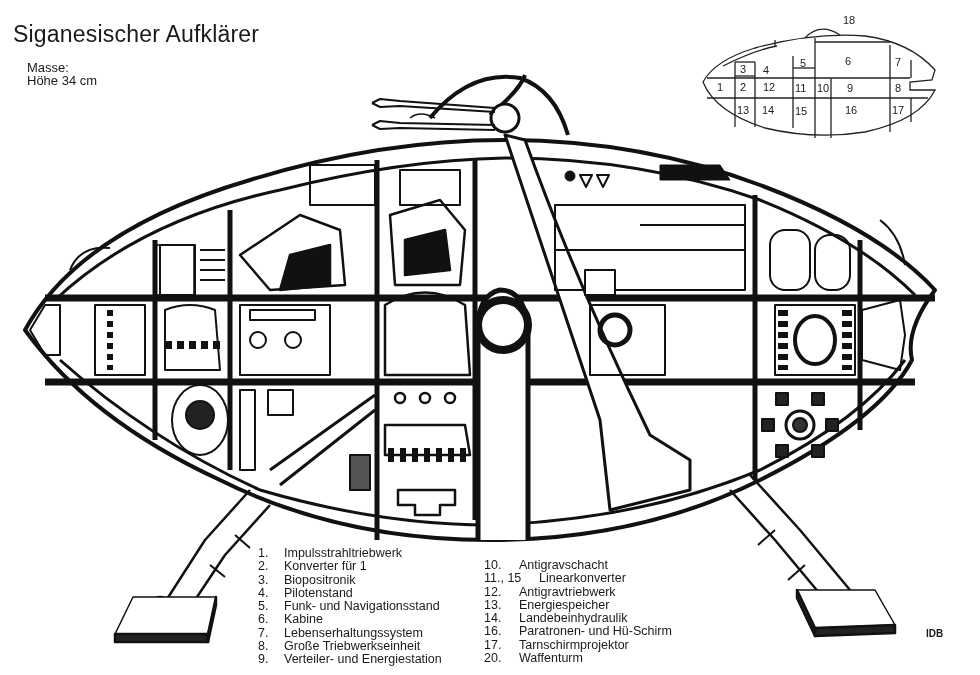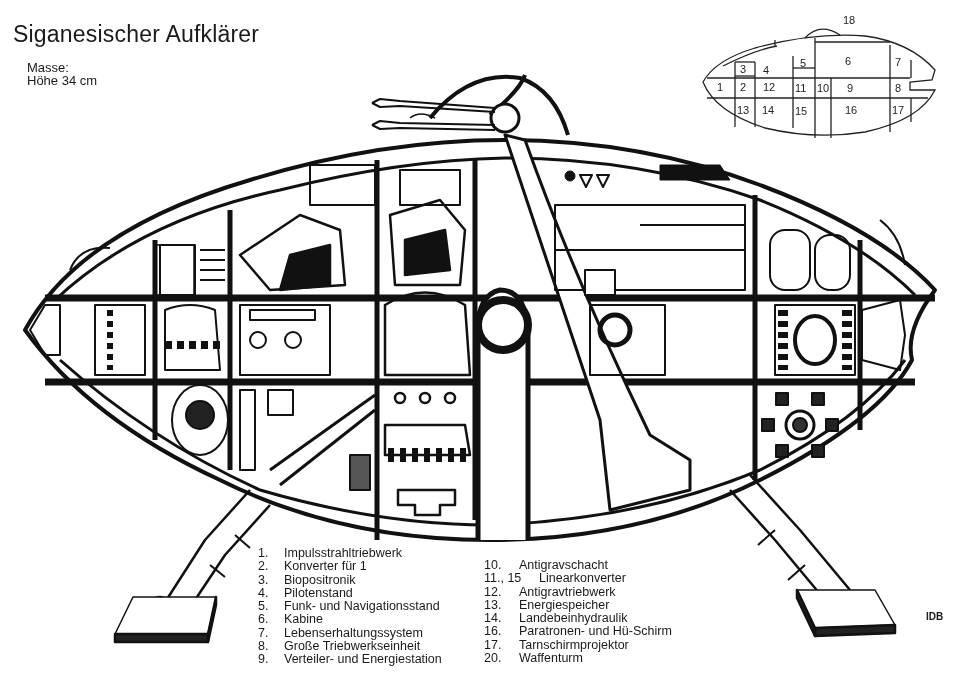--- a/index.html
+++ b/index.html
@@ -8,21 +8,21 @@
   .specs { position:absolute; left:13px; top:61px; font-size:13px; line-height:13px;margin-left:14px; }
   .specs div { white-space:nowrap; }
   .legend { position:absolute; font-size:12.5px; line-height:13.3px; }
   .legend .row { display:flex; white-space:nowrap; }
   .legend .num { display:inline-block; }
   #legend-left { left:258px; top:547px; }
   #legend-left .num { width:26px; }
   #legend-right { left:484px; top:559px; }
   #legend-right .num { width:35px; }
   #legend-right .row.wide .num { width:55px; }
-  .sig { position:absolute; left:890px; top:611px; font-size:10px; font-weight:bold;padding-left:36px; }
+  .sig { position:absolute; left:890px; top:628px; font-size:10px; font-weight:bold;padding-left:36px; }
   svg#ship { position:absolute; left:0; top:0; }
   svg#mini { position:absolute; left:695px; top:10px; }
   .mini-label { font-family:"Liberation Sans", sans-serif; font-size:11px; fill:#222; }
 </style>
 </head>
 <body>
 
 <div class="title">Siganesischer Aufklärer</div>
 <div class="specs">
   <div>Masse:</div>

